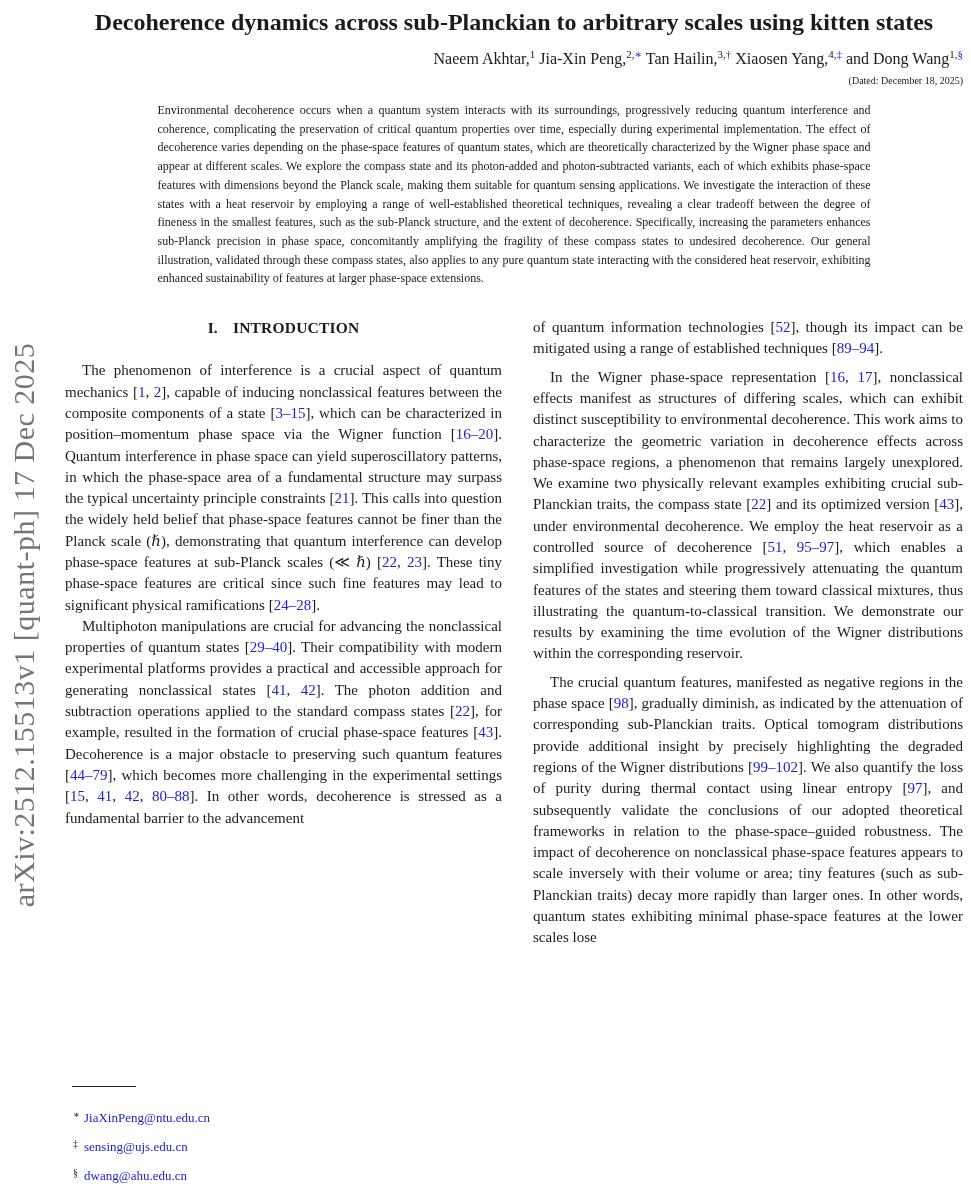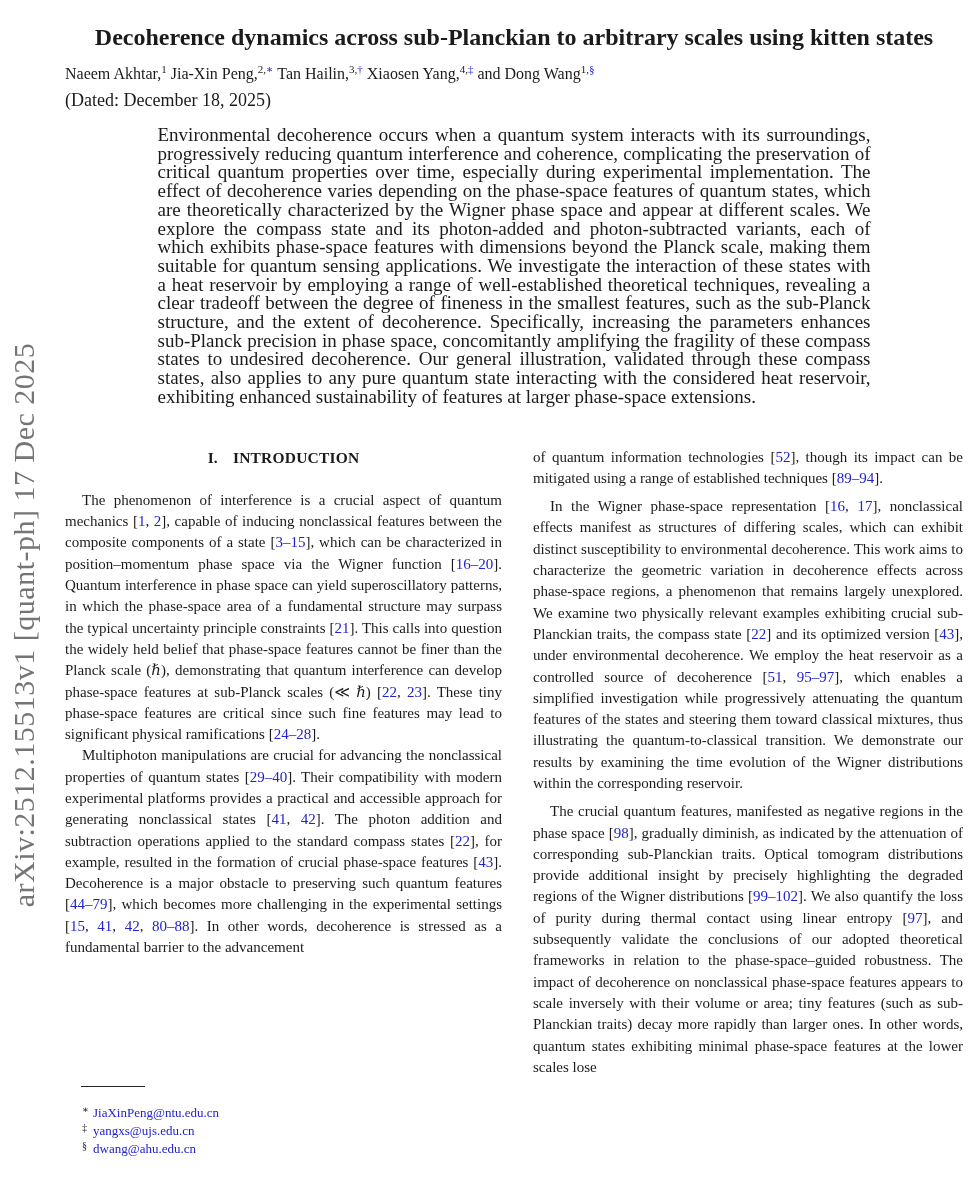--- a/index.html
+++ b/index.html
@@ -7,42 +7,42 @@
   body {
     position:relative; overflow:hidden; background:#ffffff; color:#1b1b1b;
     font-family:"Liberation Serif","DejaVu Serif",serif;
   }
   .link { color:#2222cc; }
   .watermark {
     position:absolute; left:-353px; top:605px; width:760px; height:40px;
     transform:rotate(-90deg); text-align:center; white-space:nowrap;
     font-size:30px; color:#757575; letter-spacing:0.5px;
   }
-  .content { margin-left:65px; width:898px; padding-top:24px; }
+  .content { margin-left:65px; width:898px; padding-top:9px; }
   .title { font-size:24px; font-weight:bold; text-align:center; line-height:27px; }
-  .authors { text-align:left; font-size:16px; margin-top:12px; }
+  .authors { text-align:right; font-size:16px; margin-top:12px; }
   .authors .sup { font-size:11px; vertical-align:6px; }
   .affiliations { margin-top:7px; text-align:center; font-size:14.5px; line-height:18.6px; }
   .affil-text { font-style:italic; }
   .affil-sup { font-size:10px; vertical-align:5px; font-style:normal; }
-  .dateline { text-align:left; font-size:18px; margin-top:1px; }
+  .dateline { text-align:right; font-size:10px; margin-top:1px; }
   .abstract {
-    width:713px; margin:15px auto 0 auto; font-size:19px; line-height:18.7px;
+    width:713px; margin:15px auto 0 auto; font-size:12px; line-height:18.7px;
     text-align:justify;
   }
   .columns { display:flex; gap:31px; margin-top:29px; }
-  .col { font-size:15px; line-height:21.3px; text-align:justify;margin-top:11px; }
+  .col { font-size:15px; line-height:21.3px; text-align:justify; }
   .col-left { width:437px; }
   .col-right { width:430px; }
   .section-heading { text-align:center; font-weight:bold; font-size:15.5px; margin-bottom:22px; letter-spacing:0.2px; }
   .section-heading .sec-num { margin-right:15px; }
   p.para { text-align:justify; }
   p.indent { text-indent:17px; }
   p.pgap { margin-top:7px; }
-  .footnote-block { position:absolute; left:81px; top:1086px; width:437px; font-size:13px; line-height:15px; }
+  .footnote-block { position:absolute; left:72px; top:1086px; width:437px; font-size:13px; line-height:26px; }
   .footnote-rule { width:64px; border-top:1.6px solid #222222; margin-bottom:15px; }
   .fn-row { white-space:nowrap; }
   .fn-marker { font-size:10px; vertical-align:4px; display:inline-block; width:11px; margin-left:1px; }
   .fn-email { color:#2222cc; }
 </style>
 </head>
 <body>
 
 <div class="watermark">arXiv:2512.15513v1  [quant-ph]  17 Dec 2025</div>
 
@@ -75,18 +75,18 @@
   </div>
 
 </div>
 
 <div class="footnote-block">
   <div class="footnote-rule"></div>
   <div class="fn-row">
     <span class="fn-marker">∗</span><span class="fn-email">JiaXinPeng@ntu.edu.cn</span>
   </div>
   <div class="fn-row">
-    <span class="fn-marker">‡</span><span class="fn-email">yangxs@ujs.edu.cn</span>
+    <span class="fn-marker">‡</span><span class="fn-email">sensing@ujs.edu.cn</span>
   </div>
   <div class="fn-row">
     <span class="fn-marker">§</span><span class="fn-email">dwang@ahu.edu.cn</span>
   </div>
 </div>
 
 </body></html>

